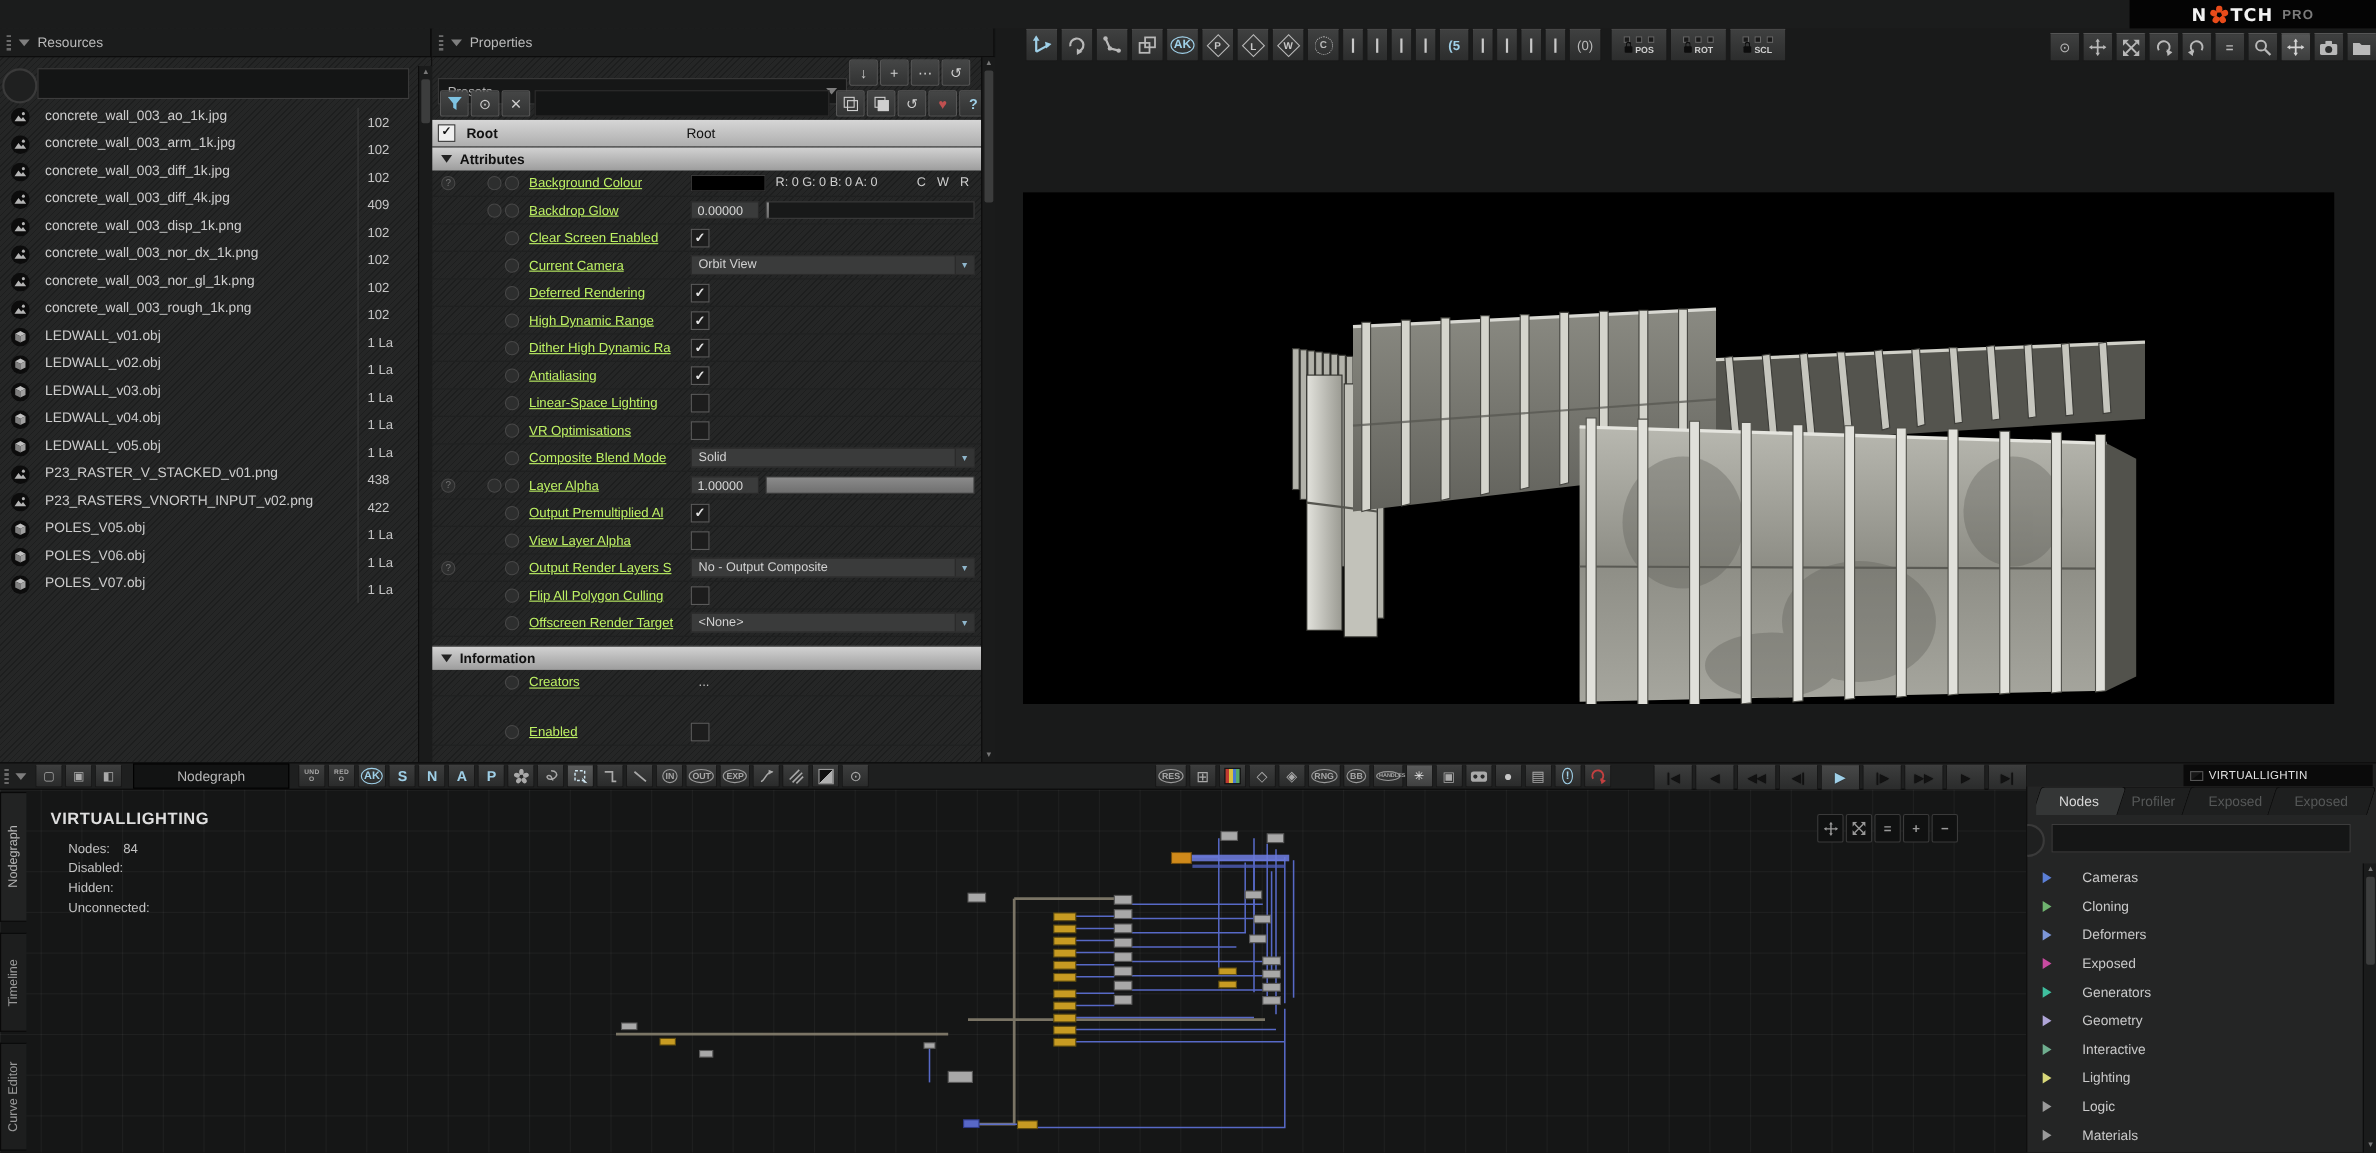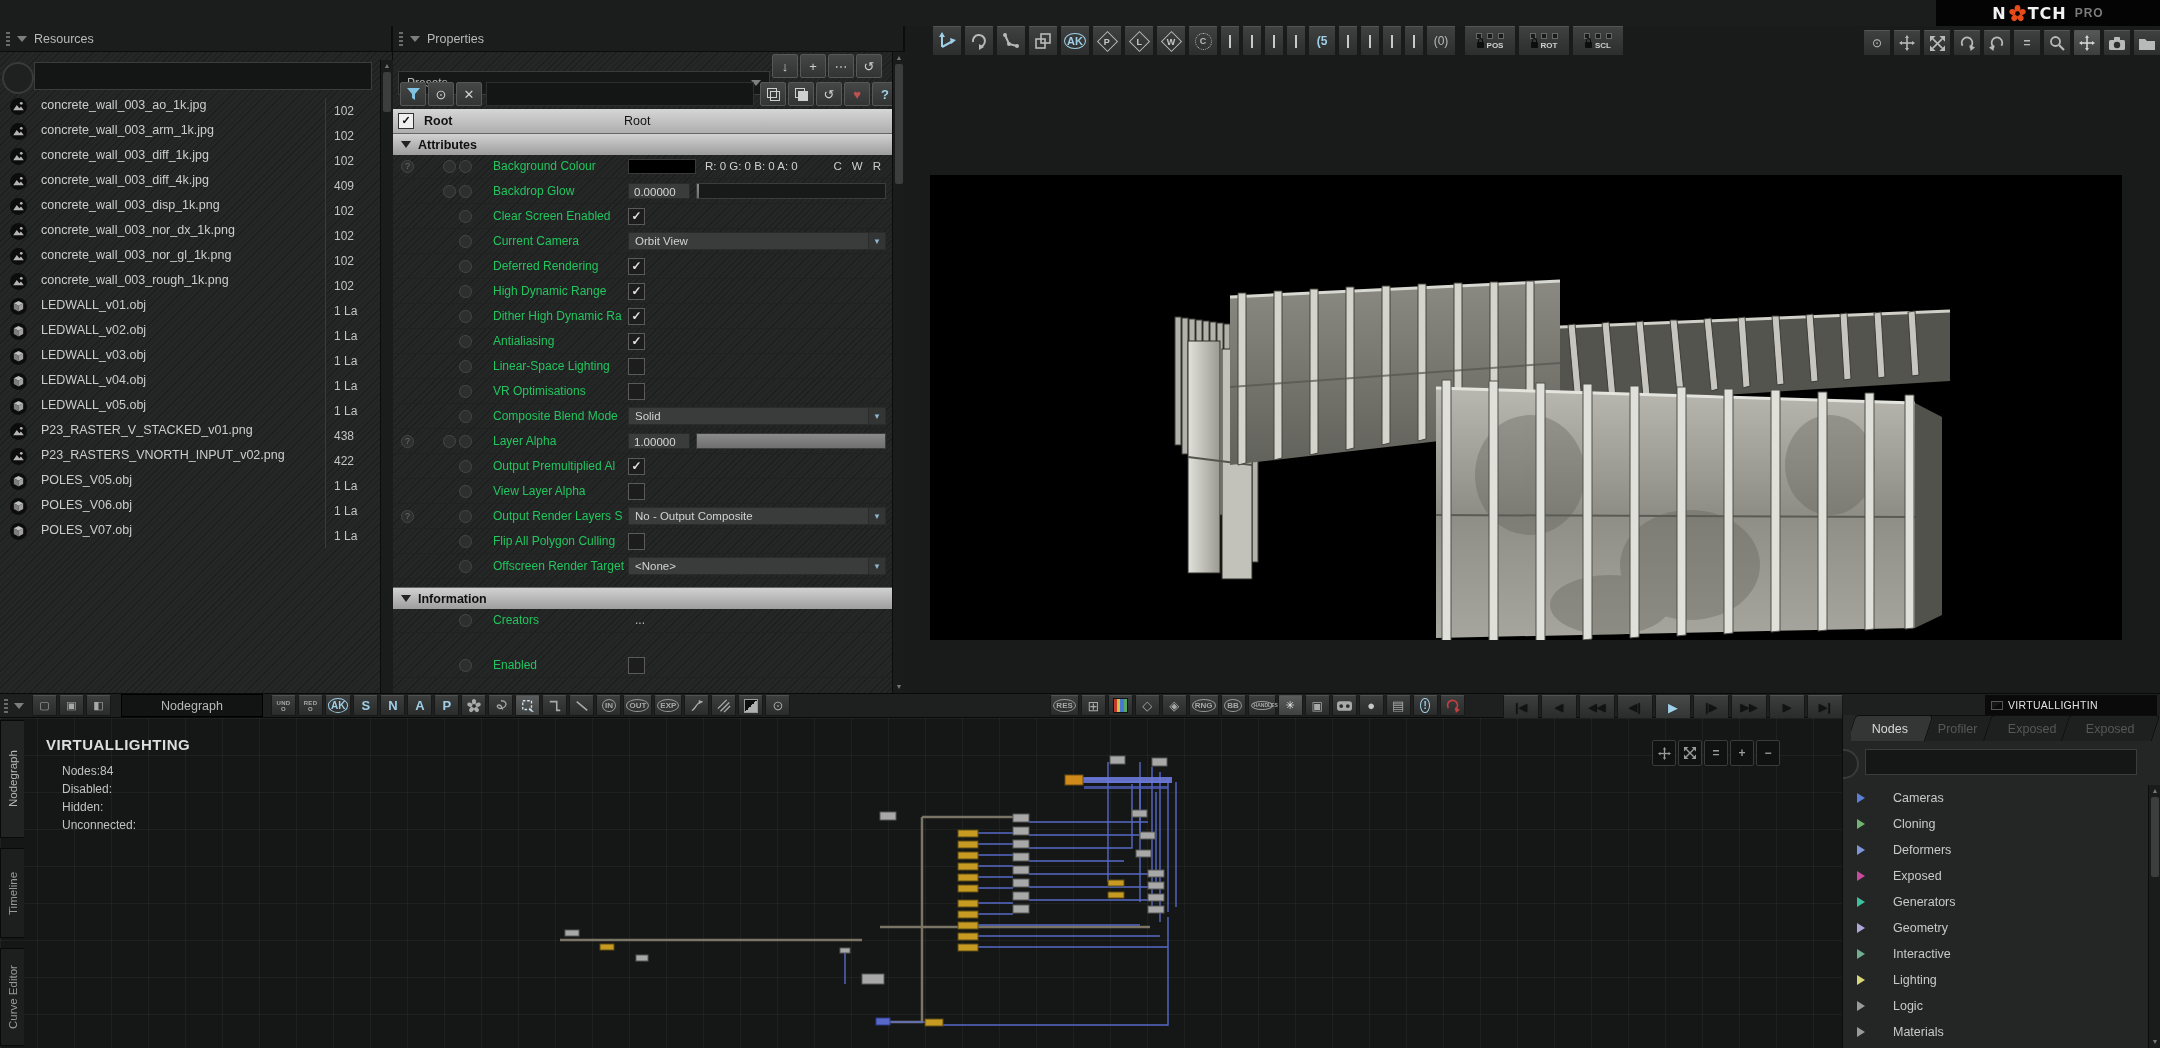--- a/index.html
+++ b/index.html
@@ -49,21 +49,21 @@
             display:flex;align-items:center;color:#111;}
   #root-row .rootname{font-weight:bold;margin-left:10px;width:200px;font-size:12.5px;}
   #root-row .rootval{font-size:12.5px;}
   .rootcb{width:14px;height:14px;border:1px solid #333;background:#f0f0f0;margin-left:5px;color:#111;
           font-size:11px;line-height:13px;text-align:center;font-weight:bold;}
   .sect-head{left:393px;width:500px;height:21px;background:linear-gradient(#d2d2d2,#9d9d9d);display:flex;align-items:center;color:#101010;border-top:1px solid #666;}
   .sect-head .tri{width:0;height:0;border-left:5px solid transparent;border-right:5px solid transparent;border-top:7px solid #222;margin:0 7px 0 8px;}
   .sect-head .stitle{font-weight:bold;font-size:12.5px;}
   .prop-list{left:393px;width:500px;}
   .prow{position:relative;height:24px;border-bottom:1px solid #202121;display:flex;align-items:center;}
-  .prow .plabel{position:absolute;left:100px;width:148px;color:#22c55e;font-size:12px;white-space:nowrap;overflow:hidden;}
+  .prow .plabel{position:absolute;left:88px;width:148px;color:#bef264;font-size:12px;white-space:nowrap;overflow:hidden;text-decoration:underline;}
   .gic{position:absolute;width:11px;height:11px;border-radius:50%;background:#2d2e2e;border:1px solid #474747;display:none;}
   .g-l{left:66px;display:block;}
   .g-k{left:50px;}
   .hk-true .g-k{display:block;}
   .g-q{left:8px;color:#707070;font-size:9px;text-align:center;line-height:11px;}
   .hq-true .g-q{display:block;}
   .prow .cb,.prow .numbox,.prow .slider,.prow .ddown,.prow .swatch,.prow .ctext,.prow .cbtns,.prow .tval{display:none;}
   .prow .cb{position:absolute;left:235px;width:15px;height:15px;background:#1d1d1d;border:1px solid #5a5a5a;color:#e2e2e2;
             font-size:12px;line-height:14px;text-align:center;}
   .ctl-checkbox .cb{display:block;}
@@ -132,21 +132,21 @@
   #nodegraph{left:0;top:718px;width:1842px;height:330px;background-color:#151616;
      background-image:linear-gradient(rgba(255,255,255,.045) 1px,transparent 1px),linear-gradient(90deg,rgba(255,255,255,.045) 1px,transparent 1px);
      background-size:37px 37px;overflow:hidden;}
   .vtab{position:absolute;left:0;width:24px;background:#1d1e1e;border:1px solid #090909;border-left:none;color:#9a9a9a;
         writing-mode:vertical-rl;transform:rotate(180deg);display:flex;align-items:center;justify-content:center;
         font-size:11.5px;box-sizing:border-box;border-radius:0 0 0 0;}
   #ng-title{left:46px;top:18px;font-size:15px;font-weight:bold;letter-spacing:.5px;color:#dedede;}
   #ng-stats{left:62px;top:46px;}
   .statline{height:18px;display:flex;}
   .statline .slab{color:#c2c2c2;font-size:12px;}
-  .statline .sval{color:#c2c2c2;font-size:12px;}
+  .statline .sval{color:#c2c2c2;font-size:12px;margin-left:12px;}
   #ng-minibar{left:1652px;top:22px;display:flex;gap:2px;}
   .mbtn{width:22px;height:24px;background:#101111;border:1px solid #3a3a3a;border-radius:2px;display:flex;align-items:center;justify-content:center;color:#9a9a9a;font-weight:bold;}
   
   #nodes-panel{left:1842px;top:715px;width:318px;height:333px;background:#242525;border-left:1px solid #0c0c0c;box-sizing:border-box;overflow:hidden;}
   #ntabs{position:absolute;left:8px;top:0px;width:312px;height:26px;display:flex;overflow:hidden;}
   .ntab{height:26px;padding:0 20px;display:flex;align-items:center;justify-content:center;color:#565858;font-size:12.5px;
         background:#1e1f1f;transform:skewX(-18deg);border:1px solid #0e0e0e;border-bottom:none;border-radius:4px 4px 0 0;}
   .ntab>span{transform:skewX(18deg);}
   .ntab+.ntab{margin-left:-12px;}
   .ntab.act-true{background:#343636;color:#d8d8d8;z-index:3;position:relative;}

